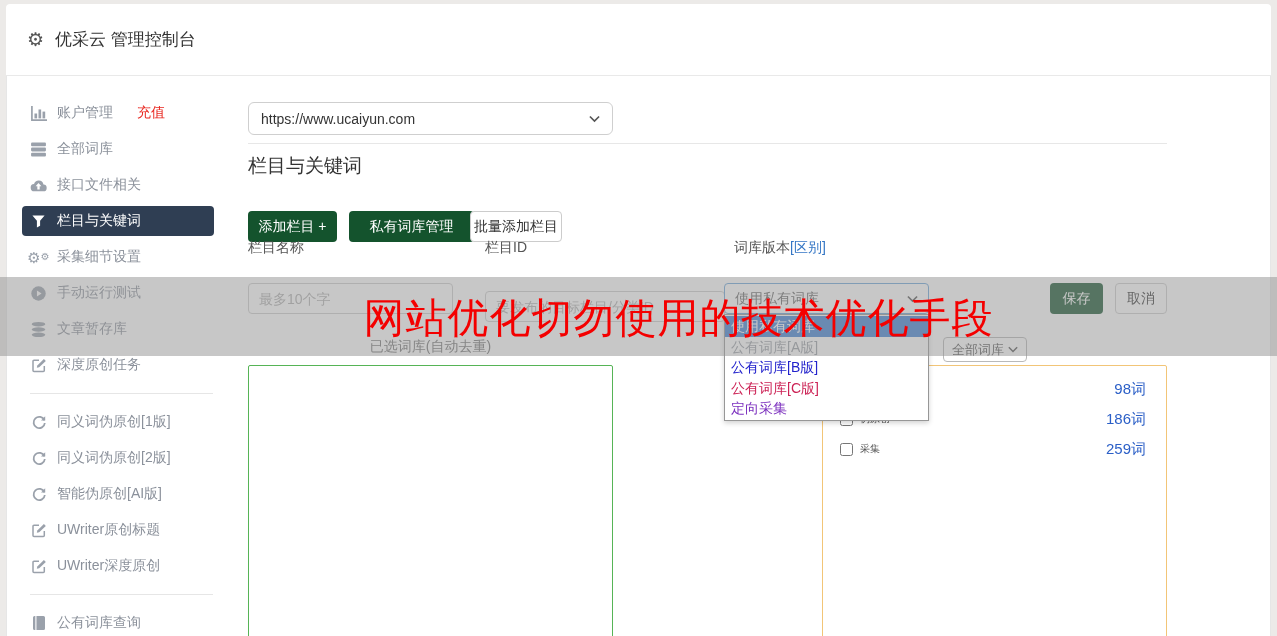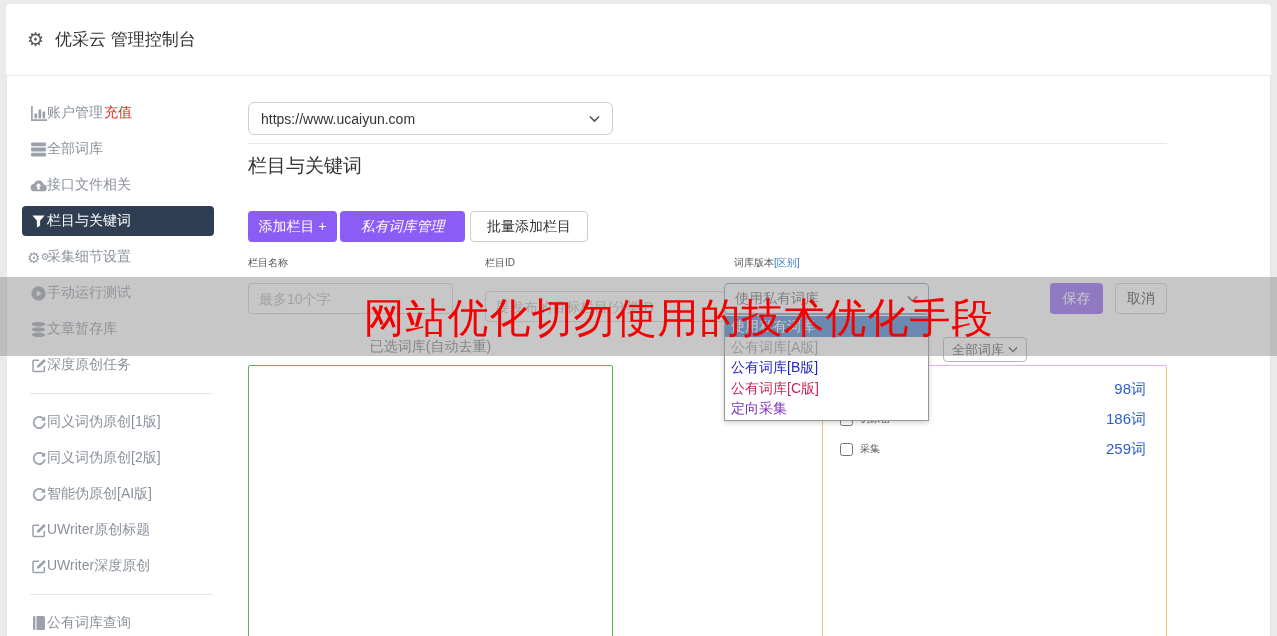--- a/index.html
+++ b/index.html
@@ -18,49 +18,49 @@
     position:absolute; left:6px; top:4px; width:1265px; height:72px;
     background:#fff; border-bottom:1px solid #e9e9e9; border-radius:4px 4px 0 0;
     display:flex; align-items:center; z-index:2;
   }
   .brand { display:flex; align-items:center; gap:11px; margin-left:21px; font-size:17px; color:#333; }
   .gear-glyph { font-size:19px; color:#555; line-height:1; }
   
   .sidebar { position:absolute; left:6px; top:95px; width:237px; }
   .side-item {
     position:relative; height:36px; display:flex; align-items:center;
-    padding-left:24px; gap:0; color:#8b919b; font-size:14px; cursor:pointer;
+    padding-left:24px; gap:10px; color:#8b919b; font-size:14px; cursor:pointer;
   }
   .side-item .ic { width:17px; height:17px; flex:none; color:#9aa1ab; display:flex; align-items:center; justify-content:center; }
   .side-item.active {
     height:30px; margin:3px 29px 3px 16px; padding-left:8px;
     background:#2f3e53; border-radius:4px; color:#fff;
   }
   .side-item.active .ic { color:#fff; }
-  .badge-red { color:#e8261f; margin-left:1px; }
+  .badge-red { color:#e8261f; margin-left:14px; }
   .side-divider { height:21px; display:flex; align-items:center; }
   .side-divider::after { content:""; flex:1; height:1px; background:#e6e6e6; margin:0 30px 0 24px; }
   .txt-ic { font-size:15px; line-height:1; color:#9aa1ab; }
   
   .site-select {
     position:absolute; left:248px; top:102px; width:365px; height:33px;
     border:1px solid #cfcfcf; border-radius:6px; background:#fff;
     display:flex; align-items:center; justify-content:space-between;
     padding:0 12px; font-size:14px; color:#333; cursor:pointer;
   }
   .main-divider { position:absolute; left:248px; top:143px; width:919px; height:1px; background:#e7e7e7; }
   .page-title { position:absolute; left:248px; top:153px; font-size:19px; color:#333; }
   .btn { position:absolute; top:211px; height:31px; border-radius:4px; font-size:14px;
          display:flex; align-items:center; justify-content:center; cursor:pointer; border:none; }
-  .btn.green { background:#8b5cf6; color:#fff; }
+  .btn.green { background:#14532d; color:#fff; }
   .btn.white { background:#fff; border:1px solid #ccc; color:#333; }
   #btn-add { left:248px; width:89px; }
-  #btn-priv { left:340px; width:125px;font-style:italic; }
-  #btn-batch { left:470px; width:118px; }
-  .fld-label { position:absolute; top:256px; font-size:10px; color:#555; }
+  #btn-priv { left:349px; width:125px; }
+  #btn-batch { left:470px; width:92px; }
+  .fld-label { position:absolute; top:239px; font-size:14px; color:#555; }
   .fld-label a { color:#3476c5; text-decoration:none; }
   .text-input {
     position:absolute; top:283px; height:31px; border:1px solid #ccc; border-radius:4px;
     padding:0 10px; font-size:14px; color:#555; outline:none;
   }
   .text-input::placeholder { color:#b0b0b0; }
   #inp-name { left:248px; width:205px; }
   #inp-id { left:485px; width:240px;margin-top:8px; }
   .sel {
     display:flex; align-items:center; justify-content:space-between;

